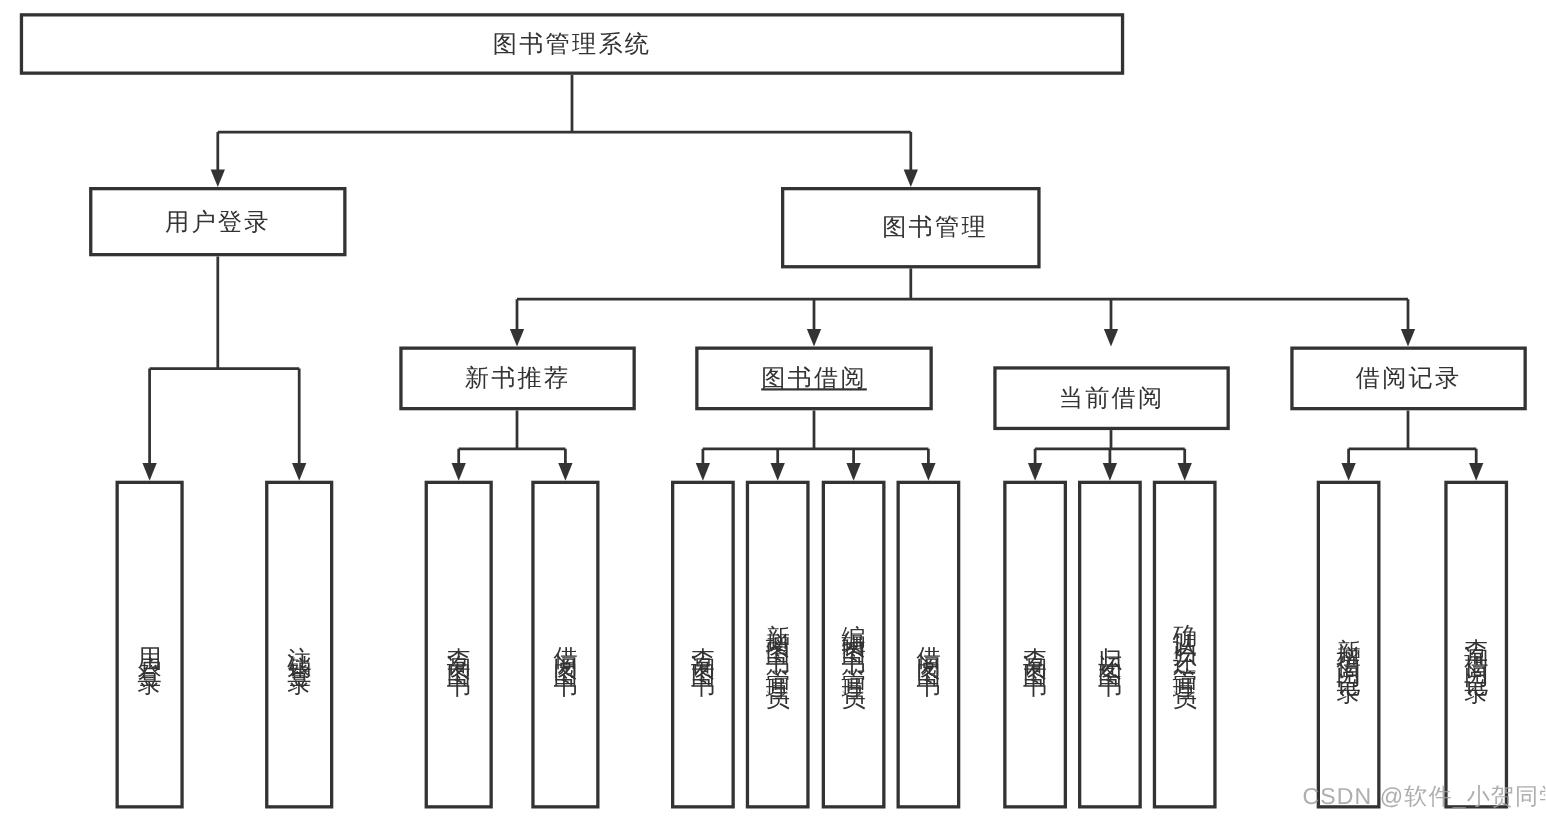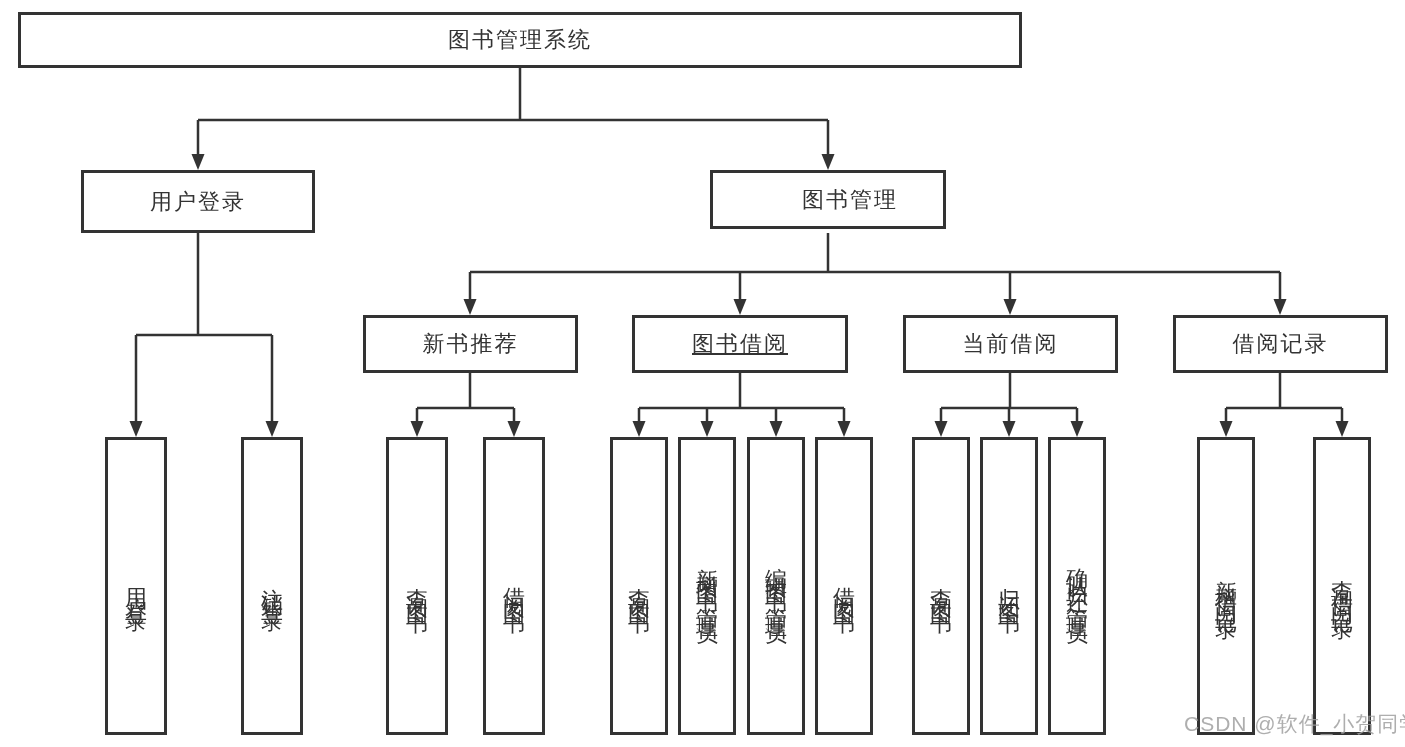--- a/index.html
+++ b/index.html
@@ -44,26 +44,26 @@
     text-orientation: mixed;
     font-size: 22px;
     letter-spacing: 8px;
     line-height: 1.1;
     white-space: nowrap;
   }
   
   .n-root  { left: 18px;   top: 12px;  width: 1004px; height: 56px; }
   
   .n-l2a   { left: 81px;   top: 170px; width: 234px;  height: 63px; }
-  .n-l2b   { left: 710px;  top: 170px; width: 236px;  height: 59px; padding-left: 44px; }
+  .n-l2b   { left: 710px;  top: 170px; width: 236px;  height: 74px; padding-left: 44px; }
   
   .n-l3    { top: 315px; height: 58px; }
   .n-l3a   { left: 363px;  width: 215px; }
   .n-l3b   { left: 632px;  width: 216px; text-decoration: underline; }
-  .n-l3c   { left: 903px;  width: 215px; }
+  .n-l3c   { left: 903px;  width: 215px; margin-top: 18px; }
   .n-l3d   { left: 1173px; width: 215px; }
   
   .leaf    { top: 437px; height: 298px; }
   .lf-w62  { width: 62px; }
   .lf-w58  { width: 58px; }
   .lf-1a { left: 105px; }
   .lf-1b { left: 241px; }
   .lf-2a { left: 386px; }
   .lf-2b { left: 483px; }
   .lf-3a { left: 610px; }

